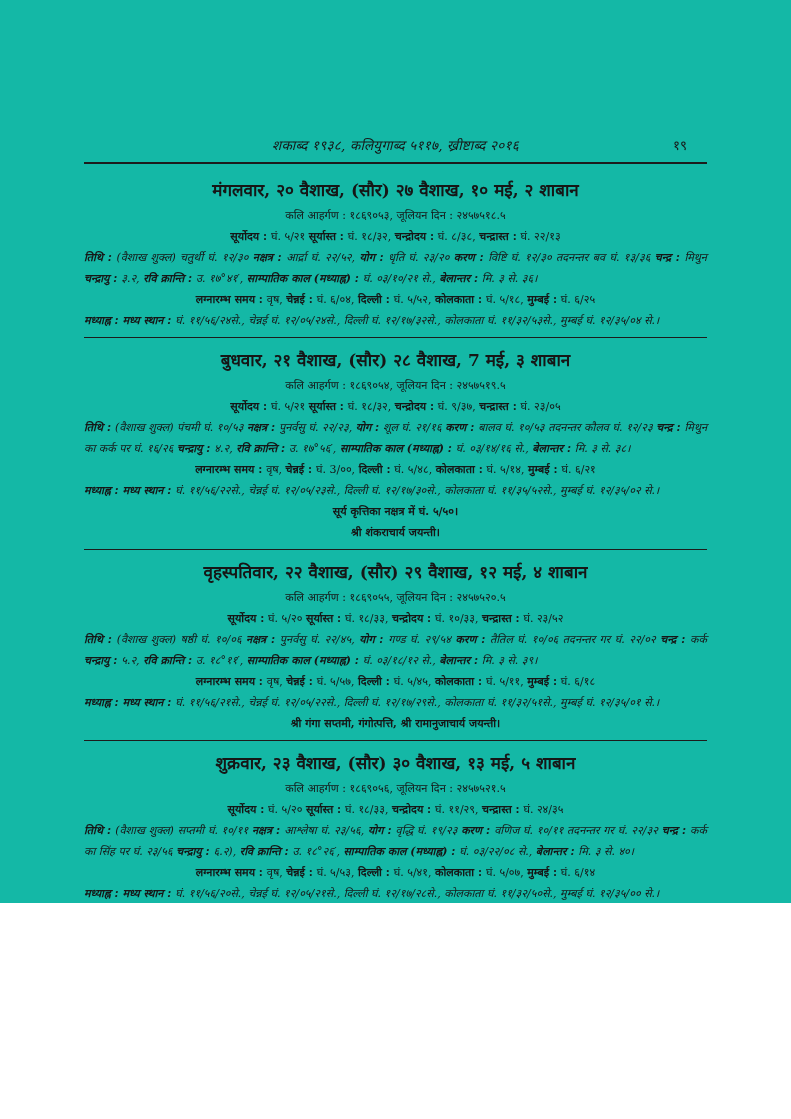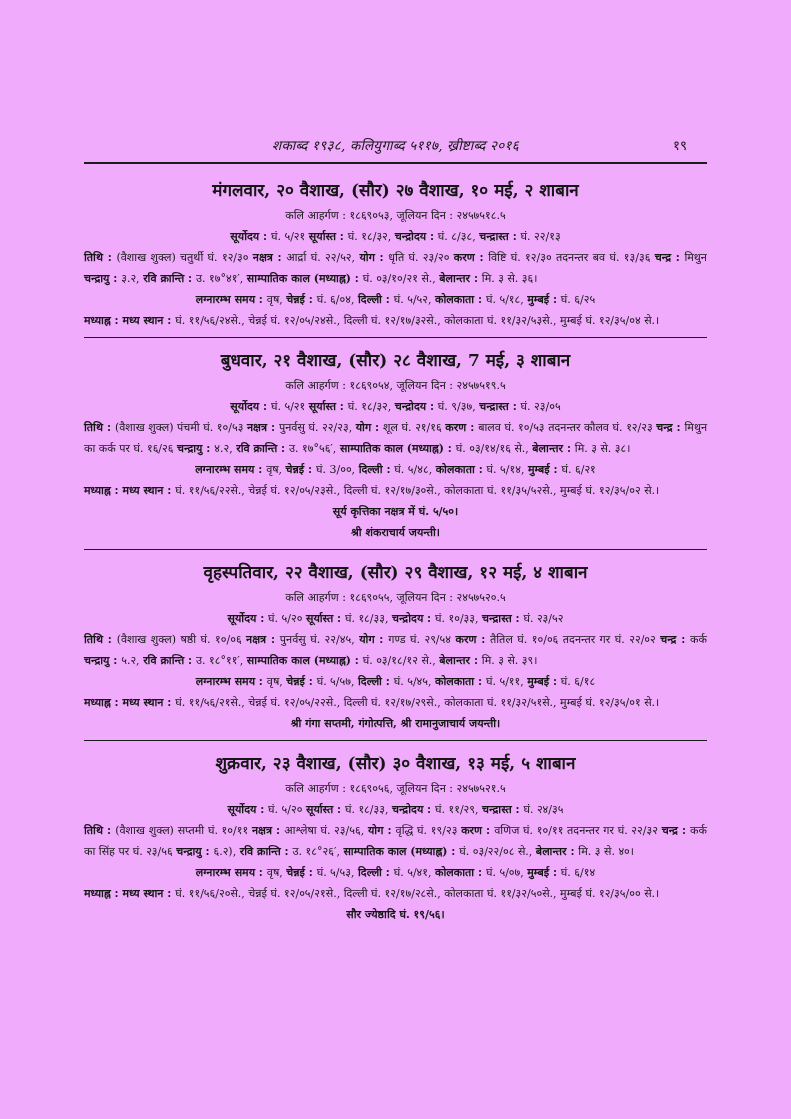--- a/index.html
+++ b/index.html
@@ -1,38 +1,38 @@
 <!DOCTYPE html>
 <html lang="hi"><head>
 <meta charset="utf-8">
 <style>
   html,body{margin:0;padding:0;background:#ffffff;}
   .page{
     position:relative;
-    width:791px;height:1119px;
-    background:#f0abfc;
+    width:791px;height:903px;
+    background:#14b8a6;
     color:#161616;
     font-family:"DejaVu Serif","Liberation Serif",serif;
     overflow:hidden;
   }
   .content{position:absolute;left:84px;right:84px;top:136px;}
   .pagehead{position:relative;font-size:13.5px;line-height:18px;}
   .era{ text-align:center;font-style:italic;letter-spacing:.2px; }
   .pagenum{position:absolute;right:20px;top:0;font-style:normal;font-size:13.5px;}
   .headrule{border:none;border-top:2px solid #1c1c1c;margin:8px 0 6px 0;}
   .rule{border-top:1.6px solid #1c1c1c;margin:6px 0 2px 0;}
   .entry{padding-top:2px;}
   .entry-title{
     margin:7px 0 3px 0;
     font-size:17px;line-height:23px;
     font-weight:bold;text-align:center;
   }
   .line{font-size:11px;line-height:21px;}
   .center{text-align:center;}
-  .justify{text-align:justify;text-justify:inter-word;}
+  .justify{text-align:justify;text-justify:inter-word;font-style:italic;}
   .b{font-weight:bold;}
   .i{}
 </style>
 </head>
 <body>
 
 <div class="page">
   <div class="content">
     <div class="pagehead">
       <div class="era">शकाब्द १९३८, कलियुगाब्द ५११७, ख्रीष्टाब्द २०१६</div>

